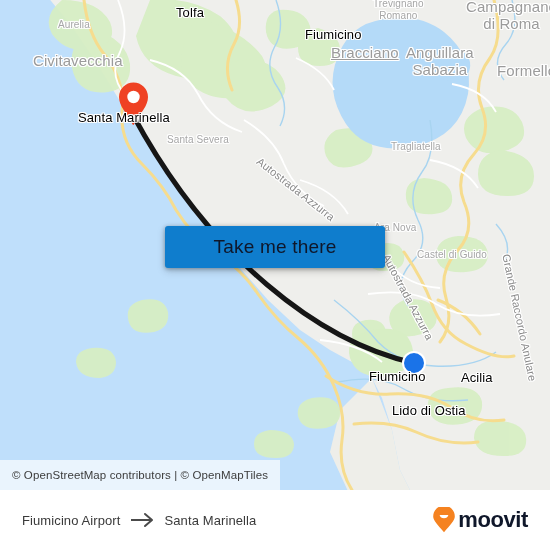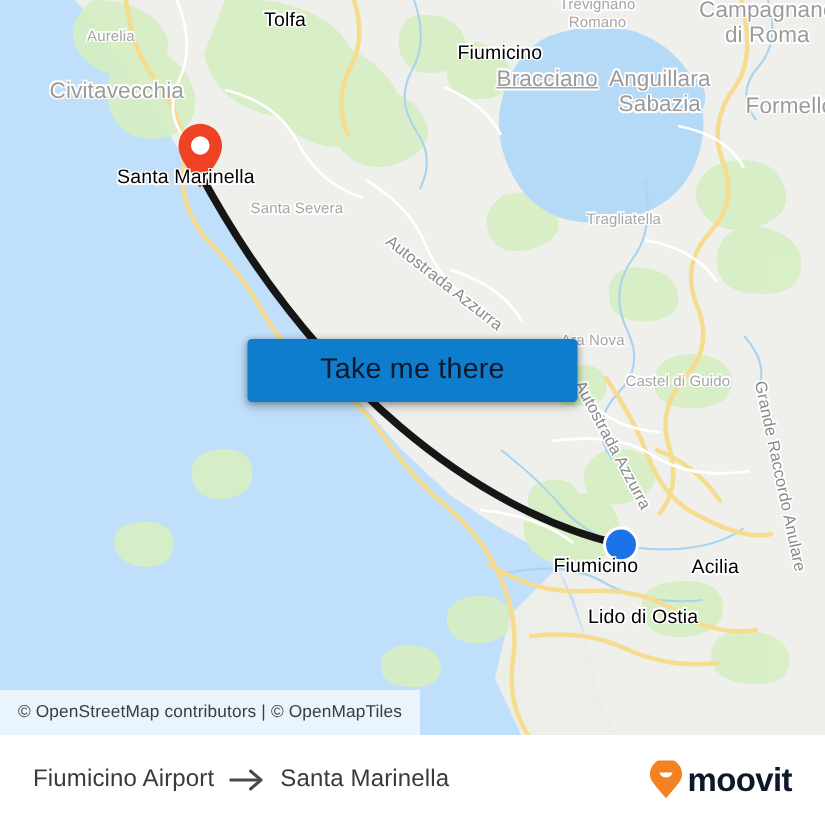--- a/index.html
+++ b/index.html
@@ -91,21 +91,21 @@
     display: flex;
     align-items: center;
     padding: 0 22px;
     box-sizing: border-box;
   }
   #route-summary {
     display: flex;
     align-items: center;
     gap: 9px;
     color: #3a3a3a;
-    font-size: 16px;
+    font-size: 13px;
     letter-spacing: .1px;
   }
   #route-arrow-icon { display: block; }
   #moovit-logo {
     margin-left: auto;
     display: flex;
     align-items: center;
     gap: 2px;
   }
   #moovit-wordmark {

